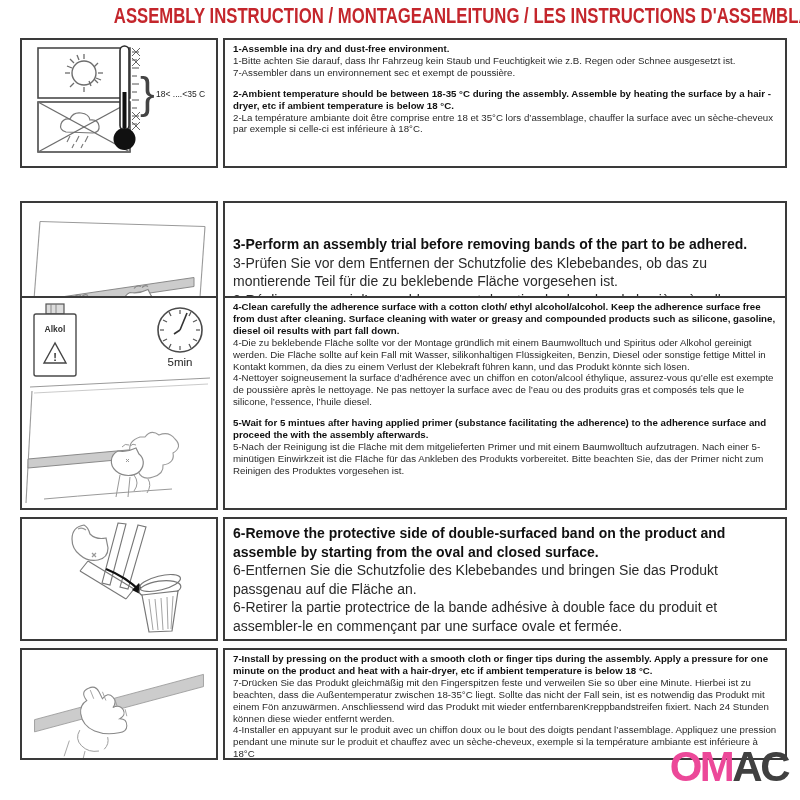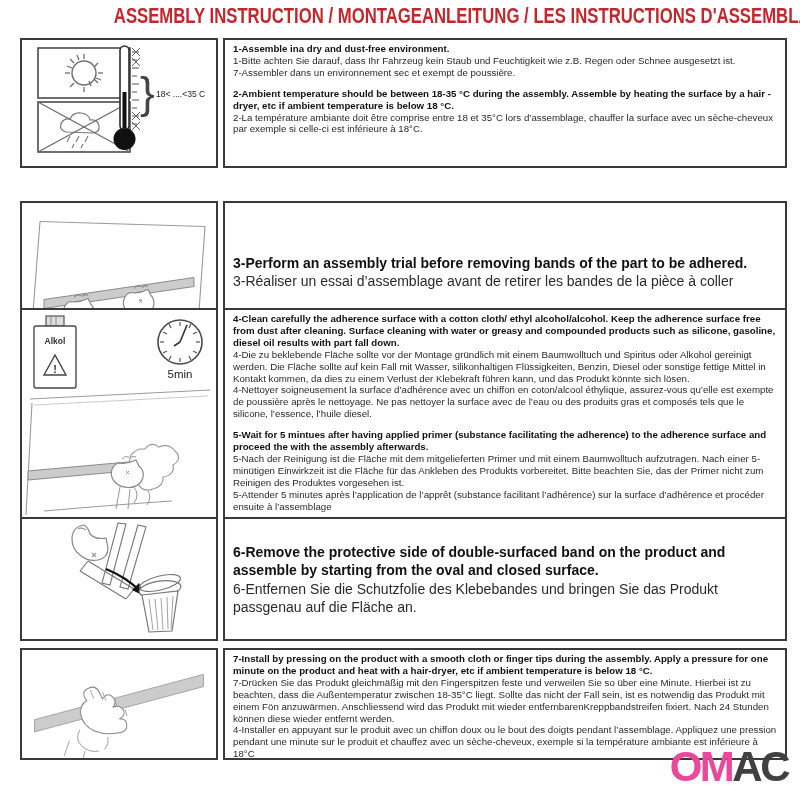--- a/index.html
+++ b/index.html
@@ -8,21 +8,21 @@
 
   .title{position:absolute;top:3px;left:0;width:800px;text-align:center;
          color:#c4262c;font-weight:bold;font-size:22px;white-space:nowrap;}
   .title span{display:inline-block;transform:scaleX(0.76);transform-origin:center;letter-spacing:0;}
 
   .box{position:absolute;border:2px solid #3a3a3a;background:#fff;box-sizing:border-box;}
   .ill{left:20px;width:198px;overflow:hidden;}
   .txt{left:223px;width:564px;padding:3px 6px 2px 8px;overflow:hidden;}
   .r1{top:38px;height:130px;}
   .r2{top:173px;height:141px;margin-top:28px;}
-  .r3{top:308px;height:214px;}
+  .r3{top:296px;height:214px;}
   .r4{top:517px;height:124px;}
   .r5{top:648px;height:112px;}
 
   .small{font-size:9.7px;line-height:11.9px;}
   .big{font-size:14px;line-height:18.5px;display:flex;flex-direction:column;justify-content:center;}
   .sec{margin-bottom:9px;}
   .sec:last-child{margin-bottom:0;}
   .en{font-weight:bold;color:#111;}
   .de,.fr{color:#2a2a2a;}
 
@@ -137,20 +137,21 @@
         <path d="M108,79 c-7,3 -9,13 -3,19 c6,6 17,7 23,1 c5,-5 5,-13 1,-17 l-3,-6 c-6,3 -12,4 -18,3 z"></path>
         <path d="M112,75 q3,-4 7,-2 M120,74 q3,-3 6,-1" fill="none"></path>
         <path d="M115,103 l-2,12 M126,101 l1,12" fill="none" stroke="#999"></path>
         <path d="M117,86 l3,3 m0,-3 l-3,3" stroke="#999" fill="none"></path>
       </g>
     </svg>
   </div>
   <div class="box txt big r2">
     <div class="sec">
       <div class="en">3-Perform an assembly trial before removing bands of the part to be adhered.</div>
+      <div class="de">3-Prüfen Sie vor dem Entfernen der Schutzfolie des Klebebandes, ob das zu montierende Teil für die zu beklebende Fläche vorgesehen ist.</div>
       <div class="fr">3-Réaliser un essai d’assemblage avant de retirer les bandes de la pièce à coller</div>
     </div>
   </div>
 
   <div class="box ill r3">
     <svg viewBox="0 0 194 208">
 
       <g>
         <rect x="24" y="5" width="18" height="10" fill="#ddd" stroke="#555" stroke-width="1.2"></rect>
         <line x1="29" y1="5" x2="29" y2="15" stroke="#777" stroke-width="0.8"></line>
@@ -202,21 +203,20 @@
   </div>
   <div class="box txt small r3">
     <div class="sec">
       <div class="en">4-Clean carefully the adherence surface with a cotton cloth/ ethyl alcohol/alcohol. Keep the adherence surface free from dust after cleaning. Surface cleaning with water or greasy and compounded products such as silicone, gasoline, diesel oil results with part fall down.</div>
       <div class="de">4-Die zu beklebende Fläche sollte vor der Montage gründlich mit einem Baumwolltuch und Spiritus oder Alkohol gereinigt werden. Die Fläche sollte auf kein Fall mit Wasser, silikonhaltigen Flüssigkeiten, Benzin, Diesel oder sonstige fettige Mittel in Kontakt kommen, da dies zu einem Verlust der Klebekraft führen kann, und das Produkt könnte sich lösen.</div>
       <div class="fr">4-Nettoyer soigneusement la surface d’adhérence avec un chiffon en coton/alcool éthylique, assurez-vous qu’elle est exempte de poussière après le nettoyage. Ne pas nettoyer la surface avec de l’eau ou des produits gras et composés tels que le silicone, l’essence, l’huile diesel.</div>
     </div>
     <div class="sec">
       <div class="en">5-Wait for 5 mintues after having applied primer (substance facilitating the adherence) to the adherence surface and proceed the with the assembly afterwards.</div>
       <div class="de">5-Nach der Reinigung ist die Fläche mit dem mitgelieferten Primer und mit einem Baumwolltuch aufzutragen. Nach einer 5-minütigen Einwirkzeit ist die Fläche für das Ankleben des Produkts vorbereitet. Bitte beachten Sie, das der Primer nicht zum Reinigen des Produktes vorgesehen ist.</div>
-      <div class="fr">5-Attender 5 minutes après l’application de l’apprêt (substance facilitant l’adhérence) sur la surface d’adhérence et procéder ensuite à l’assemblage</div>
     </div>
   </div>
 
   <div class="box ill r4">
     <svg viewBox="0 0 194 120">
 
       <g fill="#fff" stroke="#777" stroke-width="1.1">
         <polygon points="96,4 104,5 88,66 80,64"></polygon>
         <polygon points="116,6 124,8 106,70 98,68"></polygon>
       </g>
@@ -249,20 +249,21 @@
           <line x1="145" y1="78" x2="146" y2="110"></line>
           <line x1="151" y1="77" x2="149" y2="110"></line>
         </g>
       </g>
     </svg>
   </div>
   <div class="box txt big r4">
     <div class="sec">
       <div class="en">6-Remove the protective side of double-surfaced band on the product and assemble by starting from the oval and closed surface.</div>
       <div class="de">6-Entfernen Sie die Schutzfolie des Klebebandes und bringen Sie das Produkt passgenau auf die Fläche an.</div>
+      <div class="fr">6-Retirer la partie protectrice de la bande adhésive à double face du produit et assembler-le en commençant par une surface ovale et fermée.</div>
     </div>
   </div>
 
   <div class="box ill r5">
     <svg viewBox="0 0 194 124">
       <polygon points="0,80 194,28 194,42 0,94" fill="#cccccc" stroke="#999" stroke-width="1"></polygon>
 
       <g fill="#fff" stroke="#888" stroke-width="1.2">
         <path d="M60,58 q-8,-10 2,-14 q8,-4 12,4 l4,8 q6,-8 12,-2 q5,5 0,12 q8,-4 12,3 q3,6 -4,10 q8,0 8,8 q0,7 -9,8 q-16,3 -28,-2 q-14,-6 -16,-20 q-1,-10 7,-15 z"></path>
         <path d="M64,46 l4,10 M78,48 l4,10 M92,56 l3,9 M104,68 l2,8" fill="none" stroke="#999" stroke-width="1"></path>

